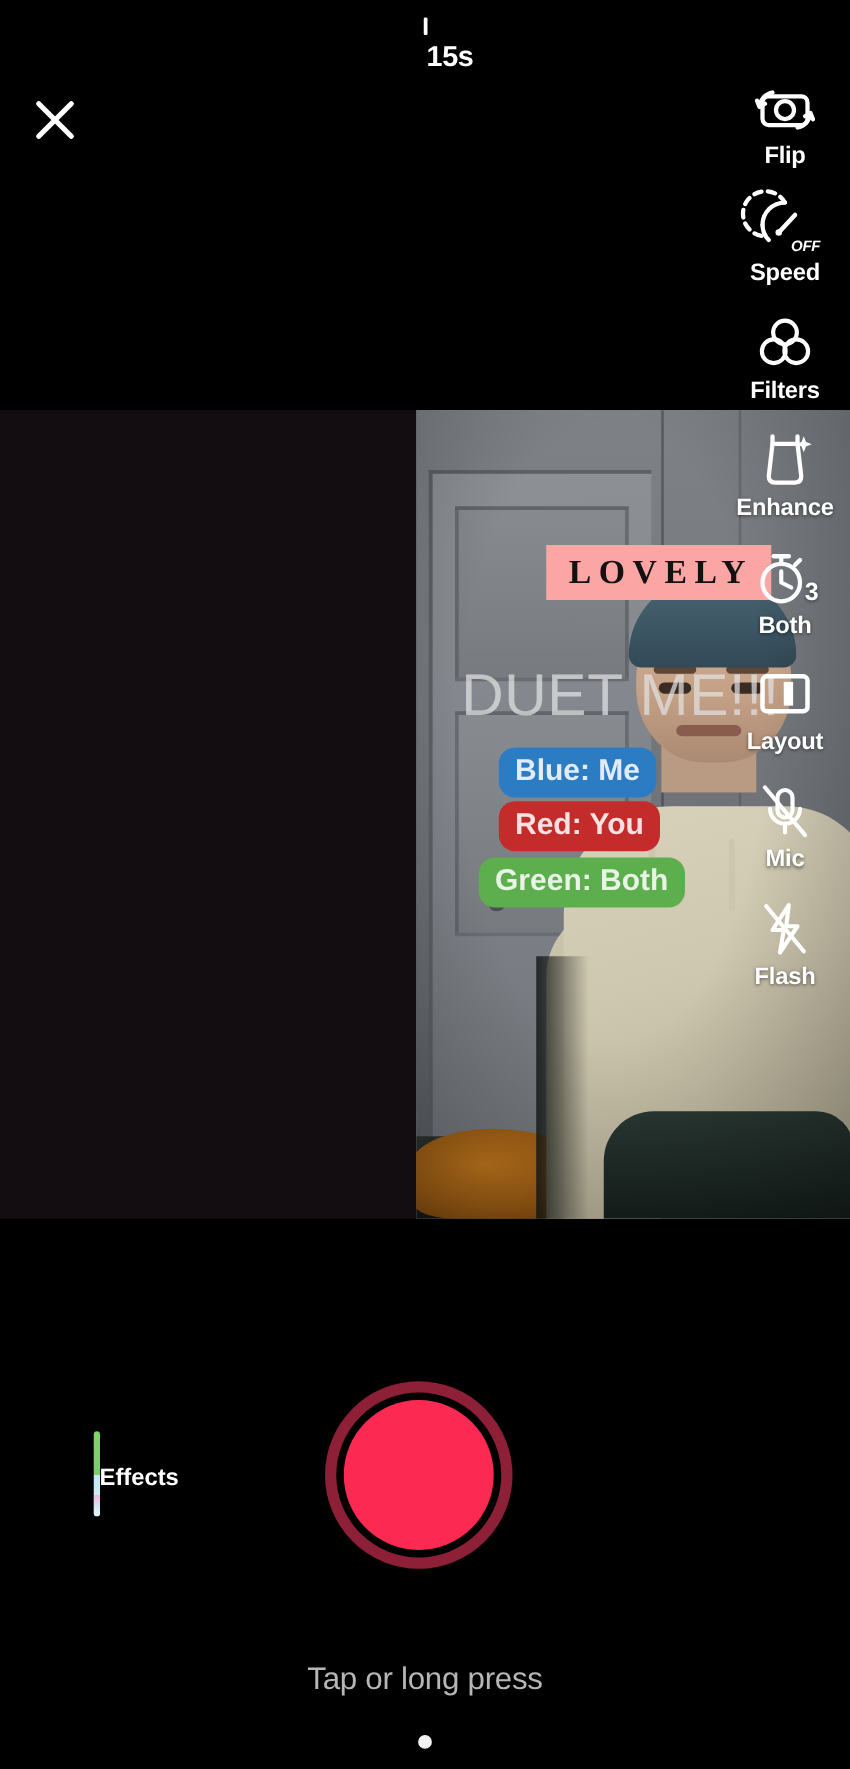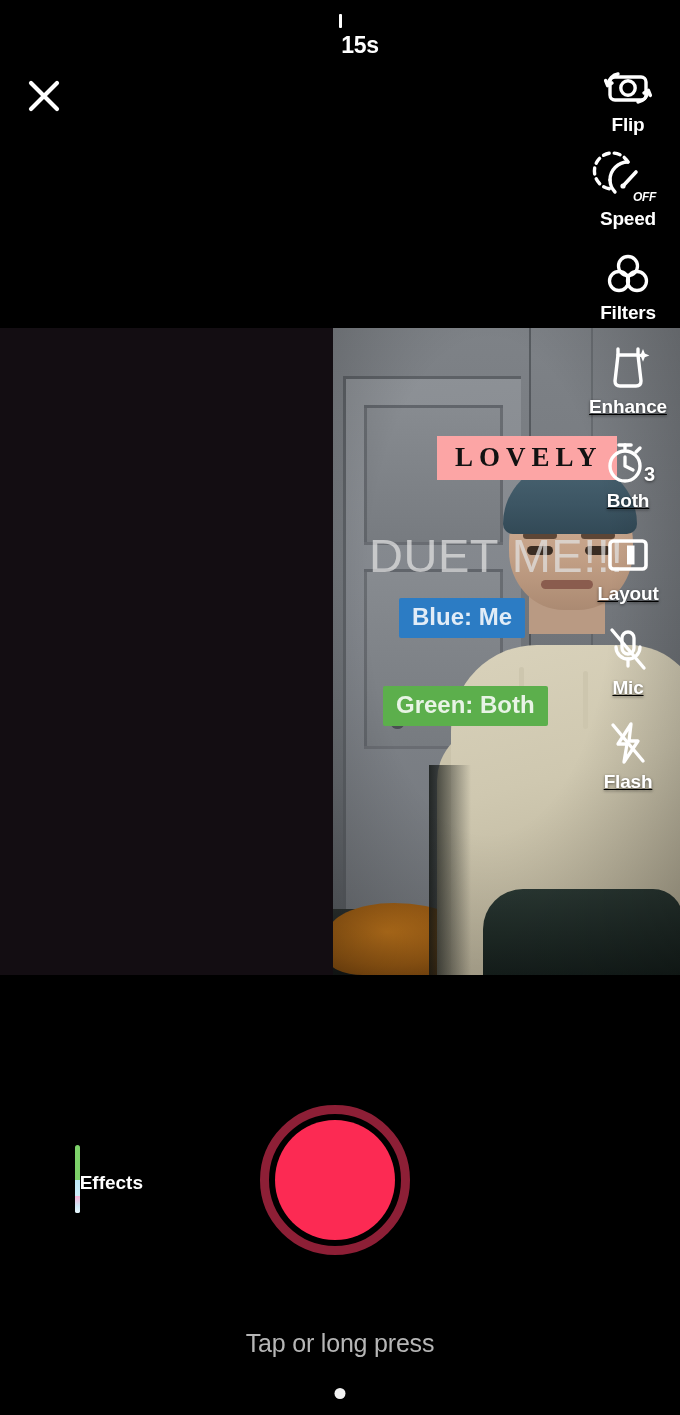--- a/index.html
+++ b/index.html
@@ -164,40 +164,39 @@
     color:rgba(226,226,226,0.72);
     font-size:47px; font-weight:400;
     letter-spacing:0.5px;
     white-space:nowrap;
   }
   .chip {
     display:inline-block;
     font-size:24px; font-weight:700;
     color:rgba(255,255,255,0.86);
     padding:5px 13px 7px 13px;
-    border-radius:2px;
+    border-radius:13px;
     white-space:nowrap;
   }
   #ov-blue  { left:66px; top:270px; }
   #ov-red   { left:66px; top:313px; }
   #ov-green { left:50px; top:358px; }
 
   
   #tool-rail {
     position:absolute; right:0; top:60px;
     width:104px;
     display:flex; flex-direction:column; align-items:center;
     z-index:30;
   }
   .tool {
     width:104px;
     display:flex; flex-direction:column; align-items:center;
     margin-bottom:18px;
     text-shadow:0 1px 3px rgba(0,0,0,0.55);
-    text-decoration:underline;
   }
   .tool-icon {
     width:52px; height:52px;
     display:flex; align-items:center; justify-content:center;
     position:relative;
   }
   .tool-label {
     color:#fff; font-size:19px; font-weight:700;
     margin-top:3px; letter-spacing:-0.2px;
     line-height:1.1;
@@ -328,20 +327,21 @@
         <div class="scene-vignette"></div>
       </div>
 
       <div class="overlay" id="ov-lovely">LOVELY</div>
 
 
       <div class="overlay" id="ov-duet">DUET ME!!!</div>
 
       <div class="overlay chip" id="ov-blue" style="background:#2c7cc4;">Blue: Me</div>
 
+      <div class="overlay chip" id="ov-red" style="background:#c42c2c;">Red: You</div>
 
       <div class="overlay chip" id="ov-green" style="background:#5caf4c;">Green: Both</div>
     </div>
   </div>
 
   <div id="top-bar">
 
     <div id="close-btn">
       <svg width="34" height="34" viewBox="0 0 34 34">
         <path d="M4 4 L30 30 M30 4 L4 30" stroke="#ffffff" stroke-width="4.2" stroke-linecap="round"></path>

